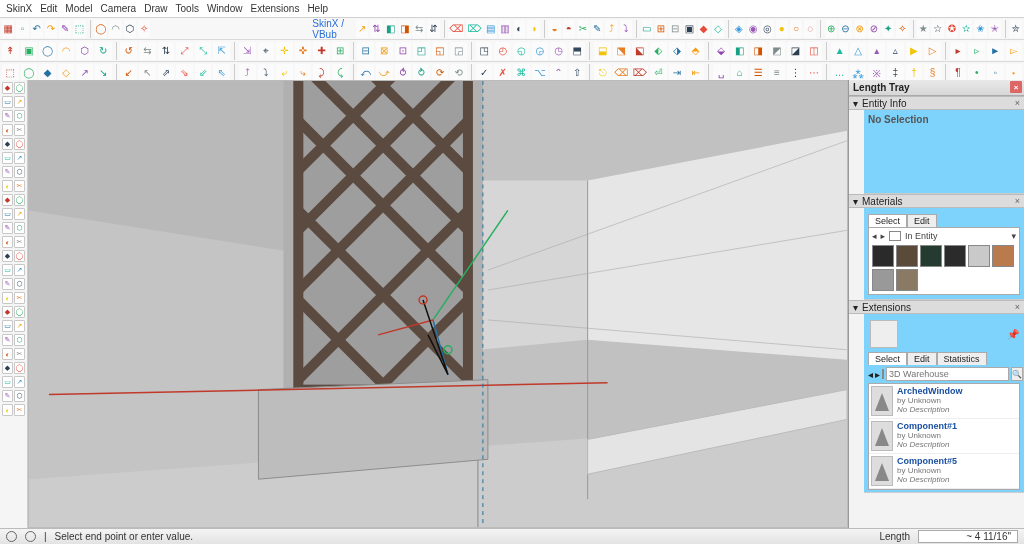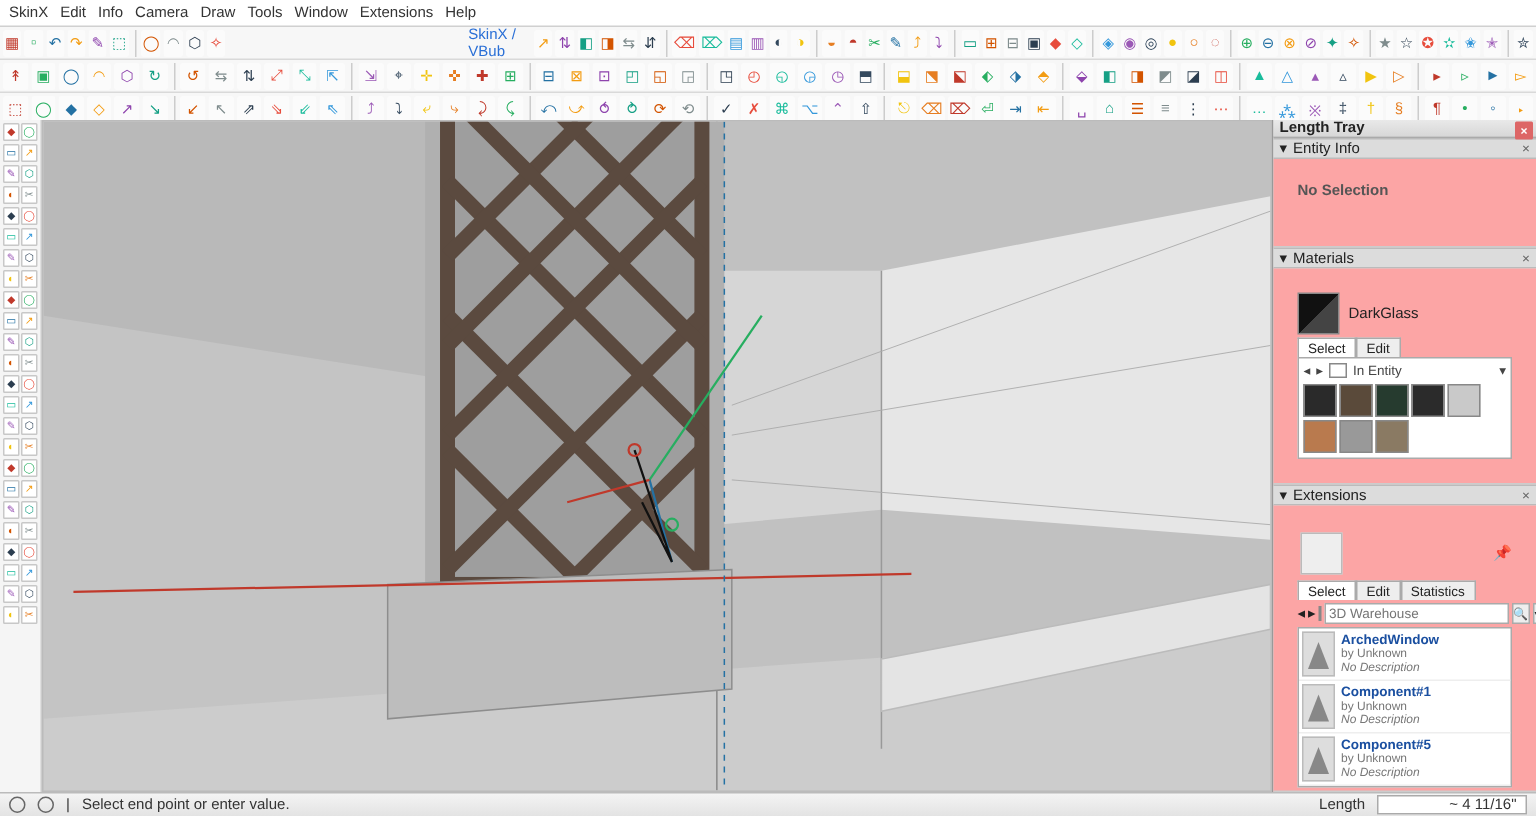--- a/index.html
+++ b/index.html
@@ -22,21 +22,21 @@
   
   .lefttools { position: absolute; top: 0; left: 0; width: 28px; bottom: 0; background: #f5f5f5; border-right: 1px solid #ccc; display: flex; flex-direction: column; gap: 2px; padding: 2px; overflow: hidden; }
   .lefttools .pair { display: flex; gap: 1px; }
   .lefttools .tbtn { width: 12px; height: 12px; background: #fff; border: 1px solid #c8c8c8; border-radius: 1px; font-size: 7px; display:flex; align-items:center; justify-content:center; color:#666;}
   
   .tray { position: absolute; top: 0; right: 0; width: 176px; bottom: 0; background: #f3f3f3; border-left: 1px solid #999; display: flex; flex-direction: column; font-size: 10px; color: #222; }
   .tray-title { height: 16px; background: linear-gradient(#e9e9e9,#d7d7d7); border-bottom: 1px solid #aaa; display: flex; align-items: center; padding: 0 4px; font-weight: 600; position: relative;}
   .tray-title .close { position:absolute; right:2px; top:1px; width:12px;height:12px;background:#d66; color:#fff; font-size:8px; display:flex;align-items:center;justify-content:center;border-radius:1px;}
   .panel-head { height: 14px; background: #dcdcdc; border-top: 1px solid #bbb; border-bottom: 1px solid #bbb; display: flex; align-items: center; padding: 0 4px; gap: 4px; cursor: default;}
   .panel-head .x { margin-left:auto; font-size:9px;color:#666;}
-  .panel-body { background: #fca5a5; padding: 16px; border-bottom: 1px solid #ccc; }
+  .panel-body { background: #7dd3fc; padding: 4px; border-bottom: 1px solid #ccc; margin-left: 15px; }
   .entity-body { height: 84px; color:#555;}
   .mat-swatch { display:flex; align-items:center; gap:6px; }
   .mat-swatch .big { width:28px;height:28px; background: linear-gradient(135deg,#111 0 50%,#444 50% 100%); border:1px solid #888;}
   .mat-tabs, .comp-tabs { display:flex; gap:0; margin-top:2px;}
   .mat-tabs span, .comp-tabs span { padding:1px 6px; border:1px solid #aaa; border-bottom:none; background:#eee; font-size:9px;}
   .mat-tabs span.active, .comp-tabs span.active { background:#fff; }
   .mat-browser { background:#fff; border:1px solid #aaa; padding:3px;}
   .mat-browser .row1 { display:flex; align-items:center; gap:4px; font-size:9px; color:#444; margin-bottom:4px;}
   .mat-browser .home { width:12px;height:10px;border:1px solid #888;}
   .swatches { display:flex; flex-wrap:wrap; gap:2px;}
@@ -58,21 +58,21 @@
   .ico-circ { width:11px;height:11px;border:1px solid #666;border-radius:50%;}
   
   .bgstrip { position:absolute; top:0; right:-0px; width:0px; bottom:0; background:#c8c8c8;}
 </style>
 </head>
 <body>
 
 <div class="menubar">
   <span>SkinX</span>
   <span>Edit</span>
-  <span>Info</span>
+  <span>Model</span>
   <span>Camera</span>
   <span>Draw</span>
   <span>Tools</span>
   <span>Window</span>
   <span>Extensions</span>
   <span>Help</span>
 </div>
 
 <div class="toolrow" id="row1">
   <div class="btn" style="color: rgb(192, 57, 43);">▦</div>
@@ -439,24 +439,20 @@
     <div class="panel-body entity-body">
       <b>No Selection</b>
     </div>
 
     <div class="panel-head">
       <span>▾</span>
         <span>Materials</span>
       <span class="x">×</span>
     </div>
     <div class="panel-body">
-      <div class="mat-swatch">
-        <div class="big"></div>
-        <span>DarkGlass</span>
-      </div>
       <div class="mat-tabs">
         <span class="active">Select</span>
         <span>Edit</span>
       </div>
       <div class="mat-browser">
         <div class="row1">
           <span>◂</span>
           <span>▸</span>
           <div class="home"></div>
           <span>In Entity</span>

